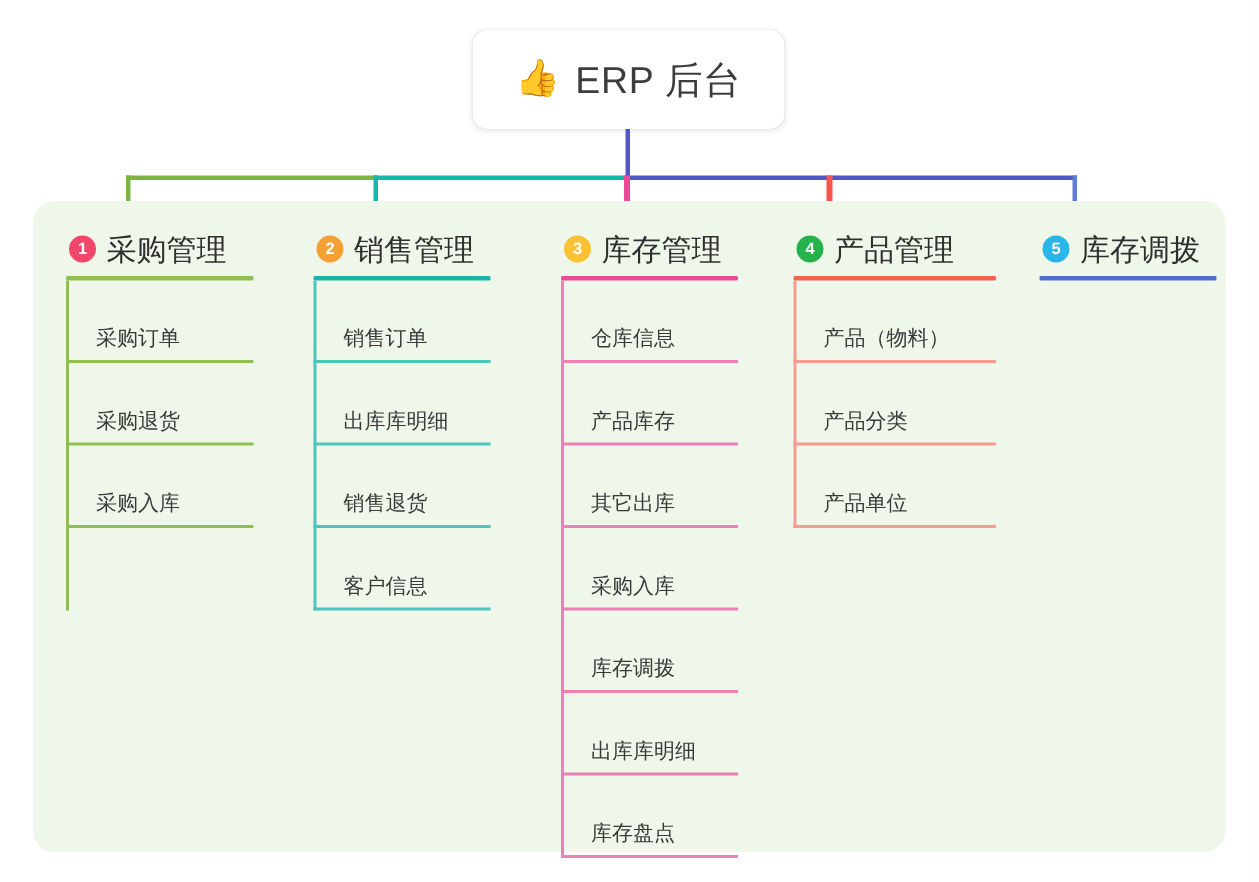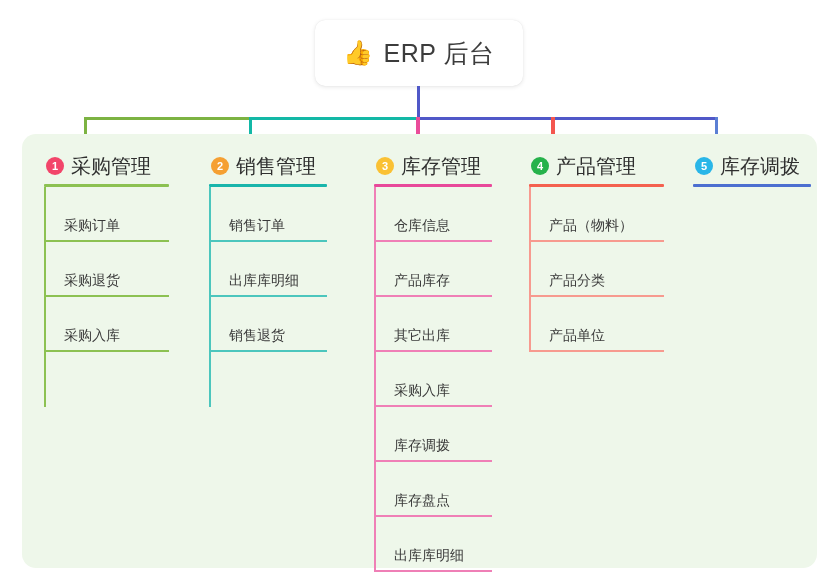--- a/index.html
+++ b/index.html
@@ -194,20 +194,24 @@
         <div class="leaf-rule" style="background: rgb(76, 198, 189); width: 100%;"></div>
       </div>
       <div class="leaf">
         <span class="leaf-label">出库库明细</span>
         <div class="leaf-rule" style="background: rgb(76, 198, 189); width: 100%;"></div>
       </div>
       <div class="leaf">
         <span class="leaf-label">销售退货</span>
         <div class="leaf-rule" style="background: rgb(76, 198, 189); width: 100%;"></div>
       </div>
+      <div class="leaf">
+        <span class="leaf-label">客户信息</span>
+        <div class="leaf-rule" style="background: rgb(76, 198, 189); width: 100%;"></div>
+      </div>
     </div>
   </div>
 
   <div class="column" style="left:352px; top:14px; width:118px;">
     <div class="col-header">
       <span class="badge" style="background: rgb(250, 193, 52);">3</span>
       <span class="col-title">库存管理</span>
     </div>
     <div class="col-rule" style="background: rgb(232, 73, 154);"></div>
     <div class="leaves">
@@ -226,25 +230,25 @@
       </div>
       <div class="leaf">
         <span class="leaf-label">采购入库</span>
         <div class="leaf-rule" style="background: rgb(239, 127, 182); width: 100%;"></div>
       </div>
       <div class="leaf">
         <span class="leaf-label">库存调拨</span>
         <div class="leaf-rule" style="background: rgb(239, 127, 182); width: 100%;"></div>
       </div>
       <div class="leaf">
+        <span class="leaf-label">出库库明细</span>
+        <div class="leaf-rule" style="background: rgb(239, 127, 182); width: 100%;"></div>
+      </div>
+      <div class="leaf">
         <span class="leaf-label">库存盘点</span>
-        <div class="leaf-rule" style="background: rgb(239, 127, 182); width: 100%;"></div>
-      </div>
-      <div class="leaf">
-        <span class="leaf-label">出库库明细</span>
         <div class="leaf-rule" style="background: rgb(239, 127, 182); width: 100%;"></div>
       </div>
     </div>
   </div>
 
   <div class="column" style="left:507px; top:14px; width:135px;">
     <div class="col-header">
       <span class="badge" style="background: rgb(38, 178, 75);">4</span>
       <span class="col-title">产品管理</span>
     </div>

